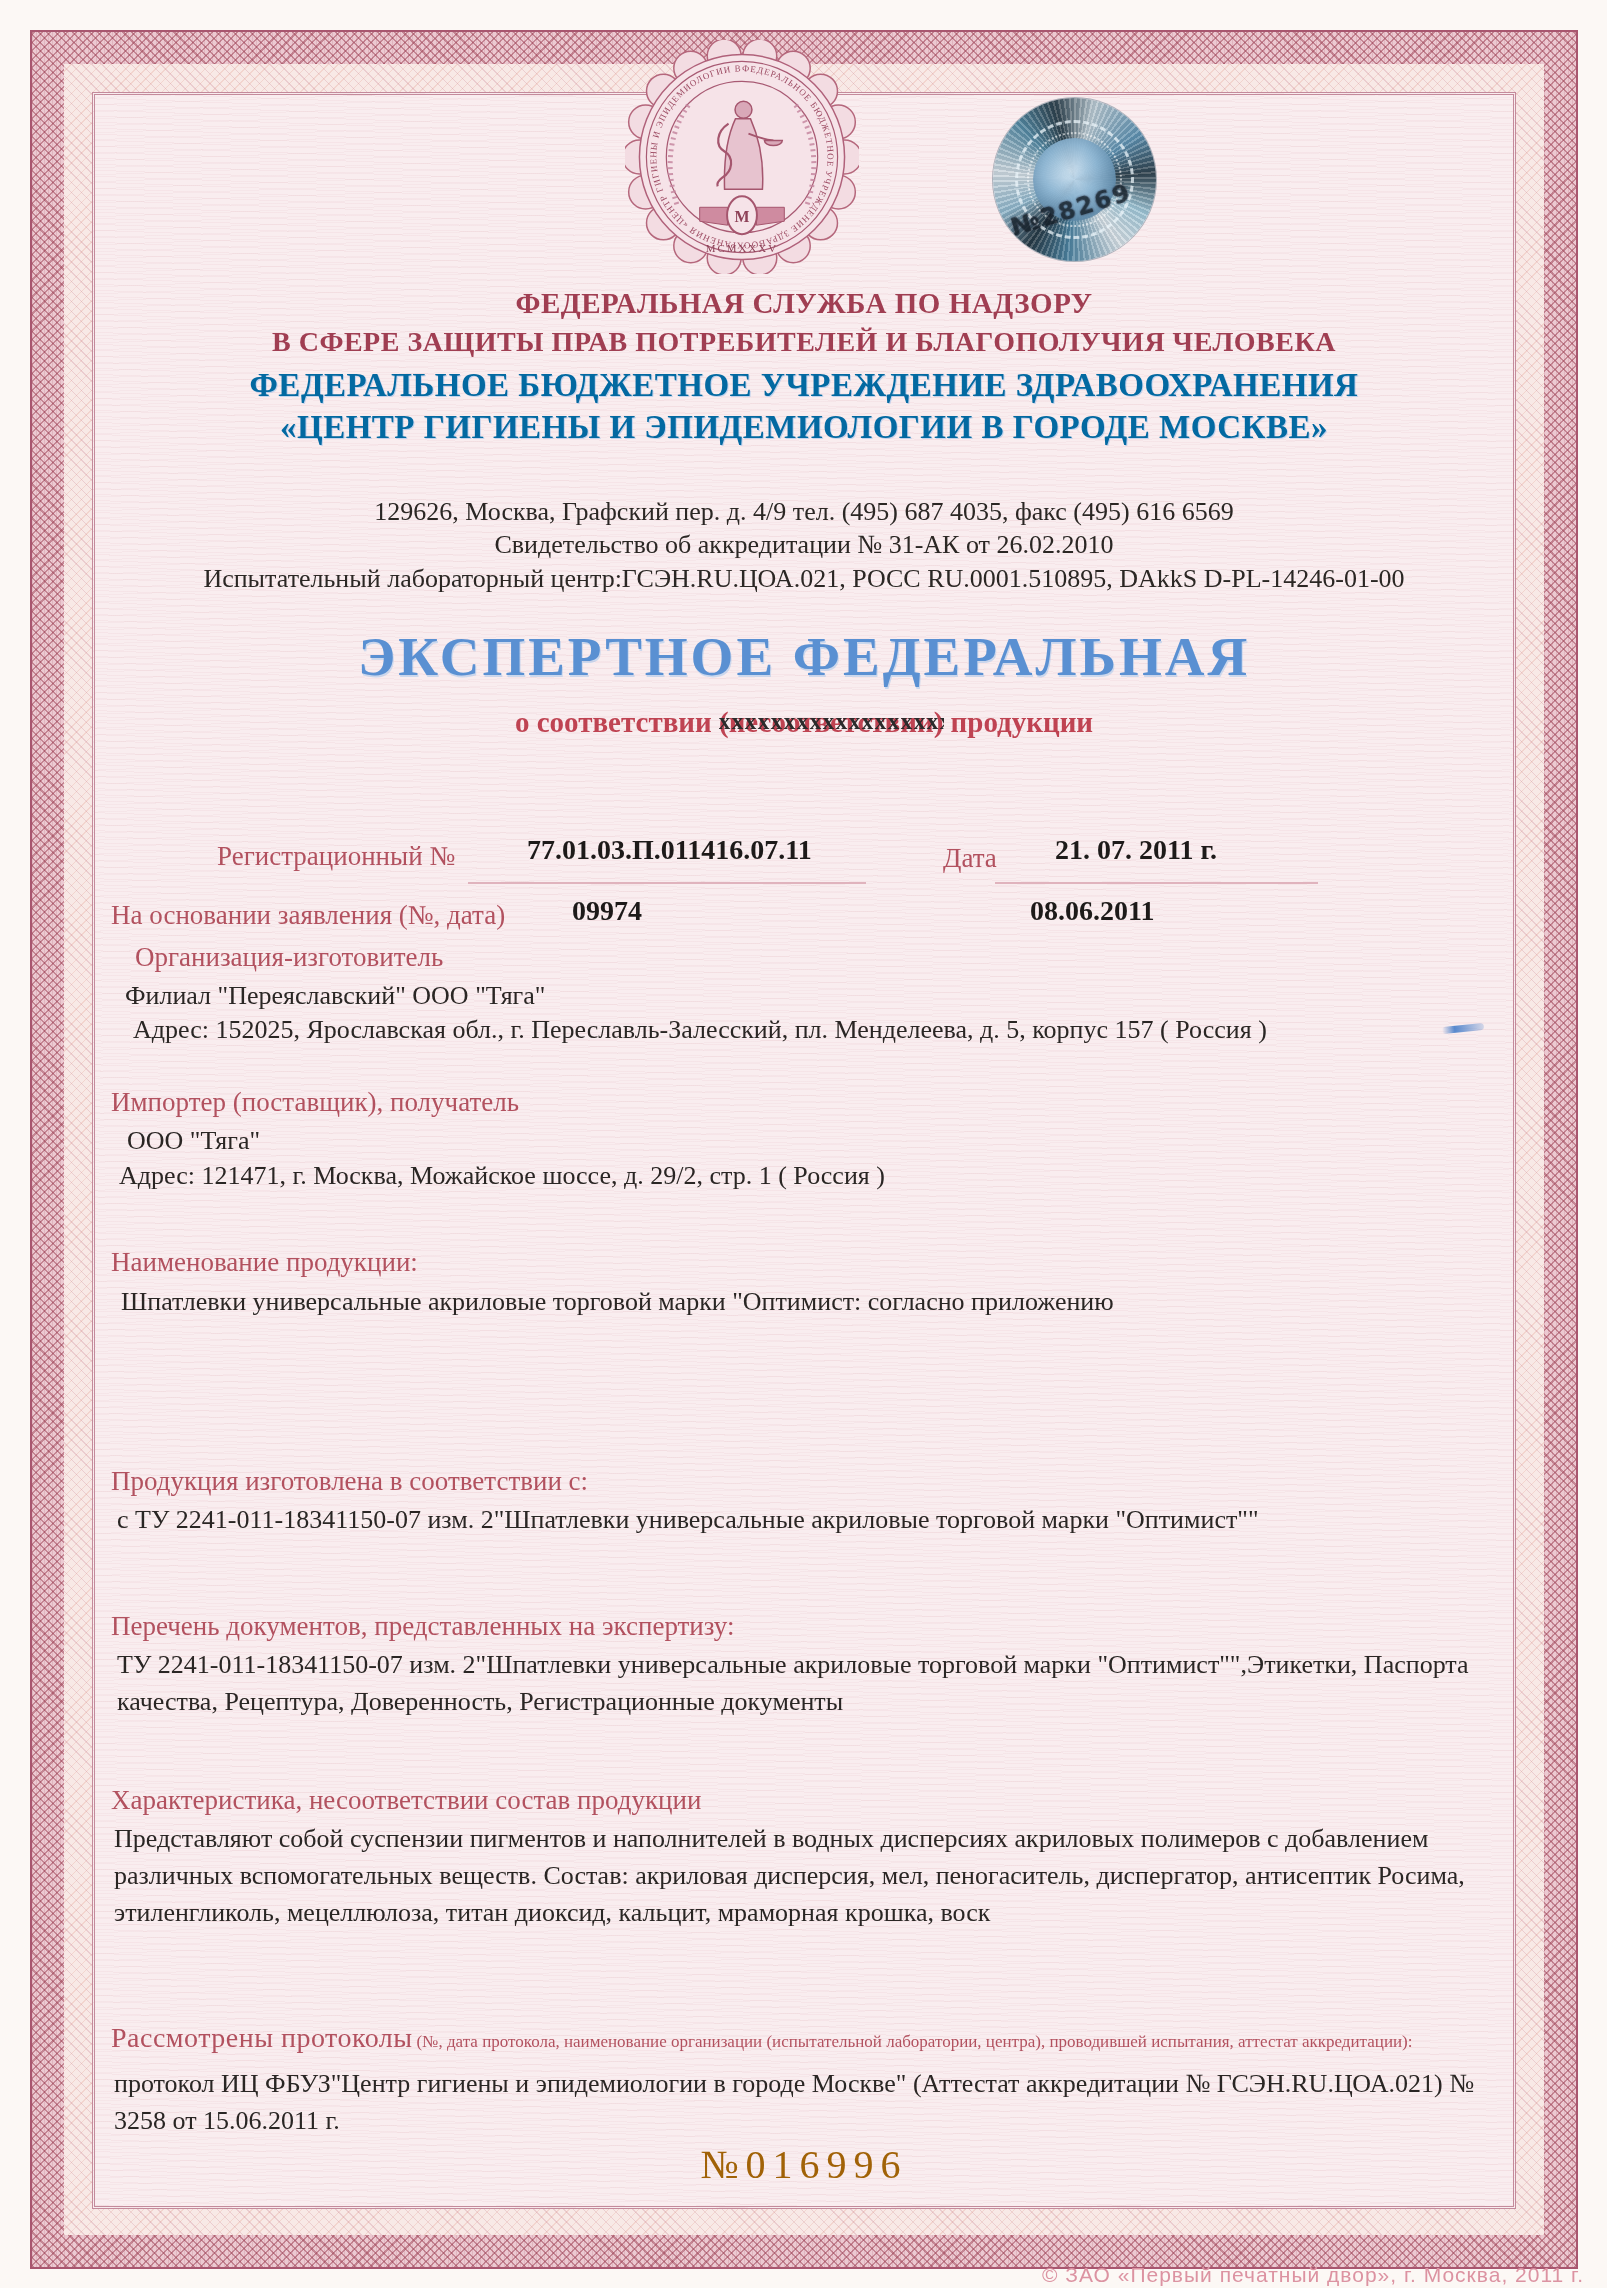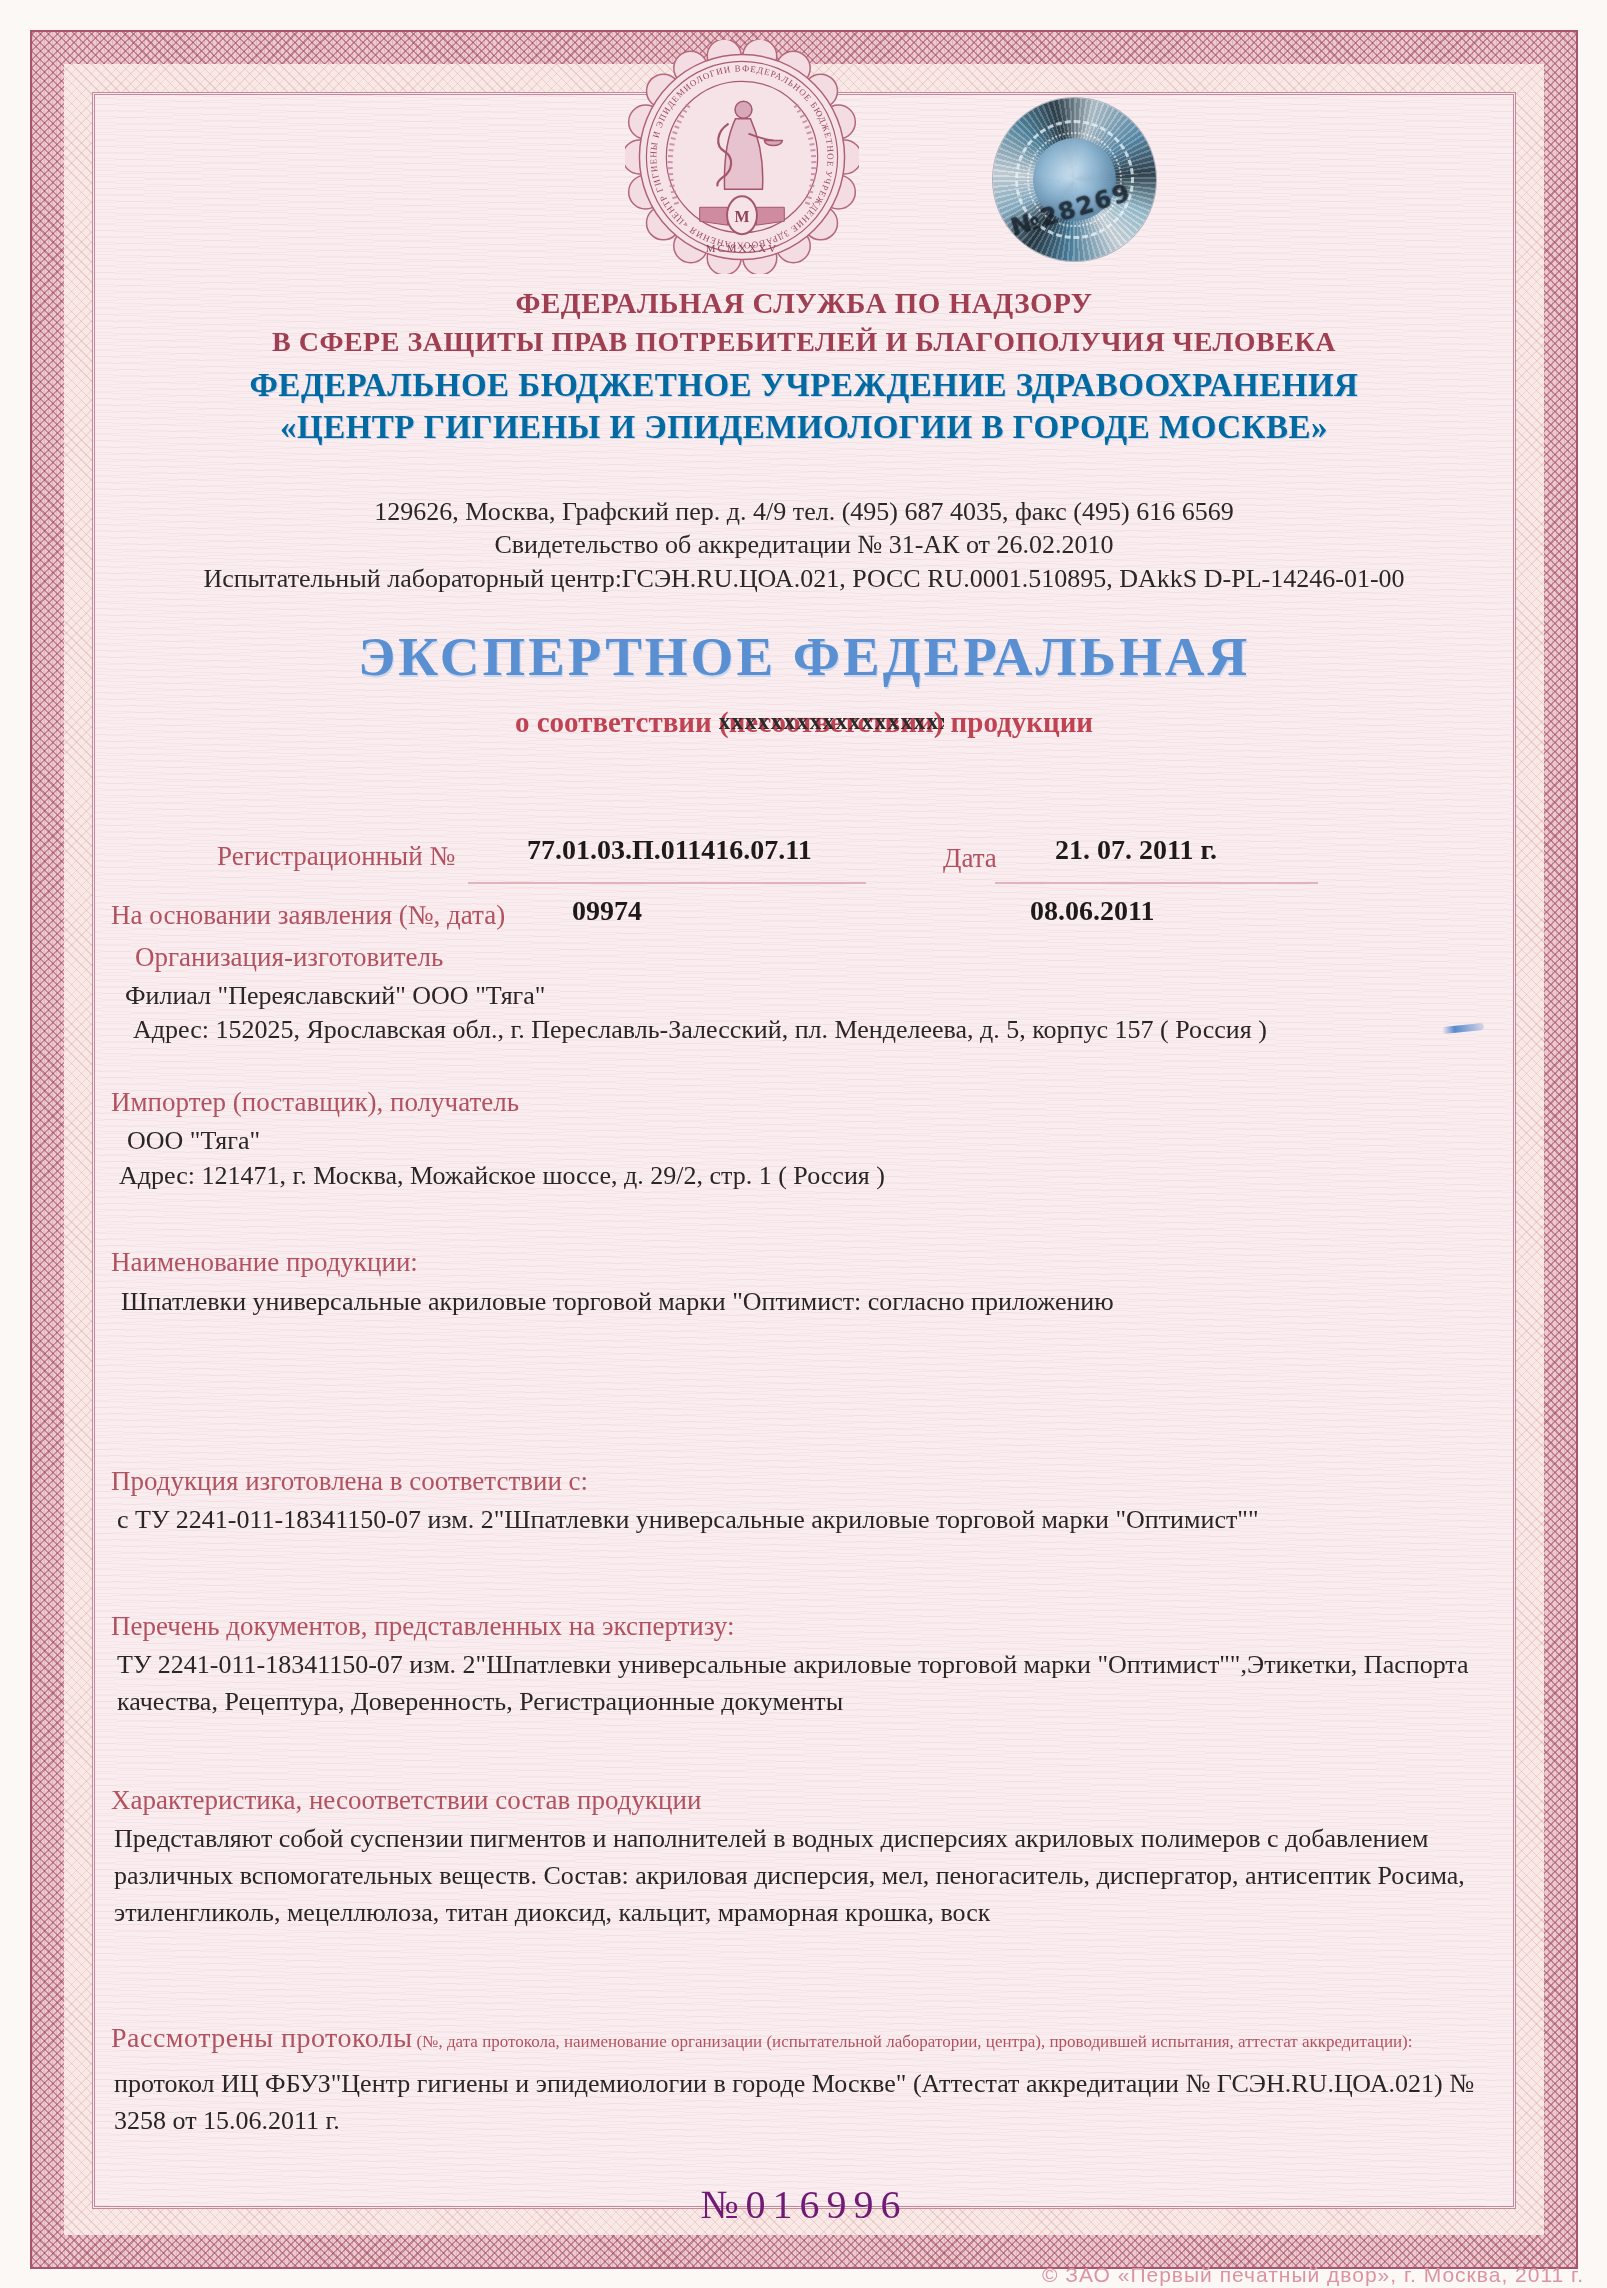--- a/index.html
+++ b/index.html
@@ -34,21 +34,21 @@
           text-shadow:1px 1px 0 rgba(150,190,235,.55);}
   .addr{font-size:26px;color:#2b2724;}
   .doc-title{font-size:55px;font-weight:700;color:#5a90d2;letter-spacing:3px;
              text-shadow:1px 2px 0 rgba(160,195,235,.5);}
   .sub-red{font-size:29px;font-weight:700;color:#bf4352;}
   .req-red{font-size:28px;font-weight:700;color:#bf4352;}
   .lbl{font-size:27px;color:#b2515f;}
   .val{font-size:28px;font-weight:700;color:#1d1a19;}
   .body-text{font-size:26px;color:#2a2624;line-height:37px;}
   .note{font-size:17px;color:#b2515f;}
-  .serial{font-size:40px;color:#701a75;letter-spacing:7px;font-weight:400;margin-top:40px;}
+  .serial{font-size:40px;color:#a16207;letter-spacing:7px;font-weight:400;}
   .footer{font-family:"Liberation Sans",sans-serif;font-size:21px;color:#dc93a2;letter-spacing:1px;}
   .uline{border-bottom:2px solid #e0b3bd;height:0;}
 
   .struck{position:relative;display:inline-block;}
   .strikeover{position:absolute;left:-10px;right:-10px;top:3px;color:#2b2b2b;
               font-size:23px;font-weight:700;letter-spacing:1.5px;white-space:nowrap;
               overflow:hidden;text-align:center;}
 
   
   .holo{position:absolute;left:993px;top:98px;width:163px;height:163px;border-radius:50%;

